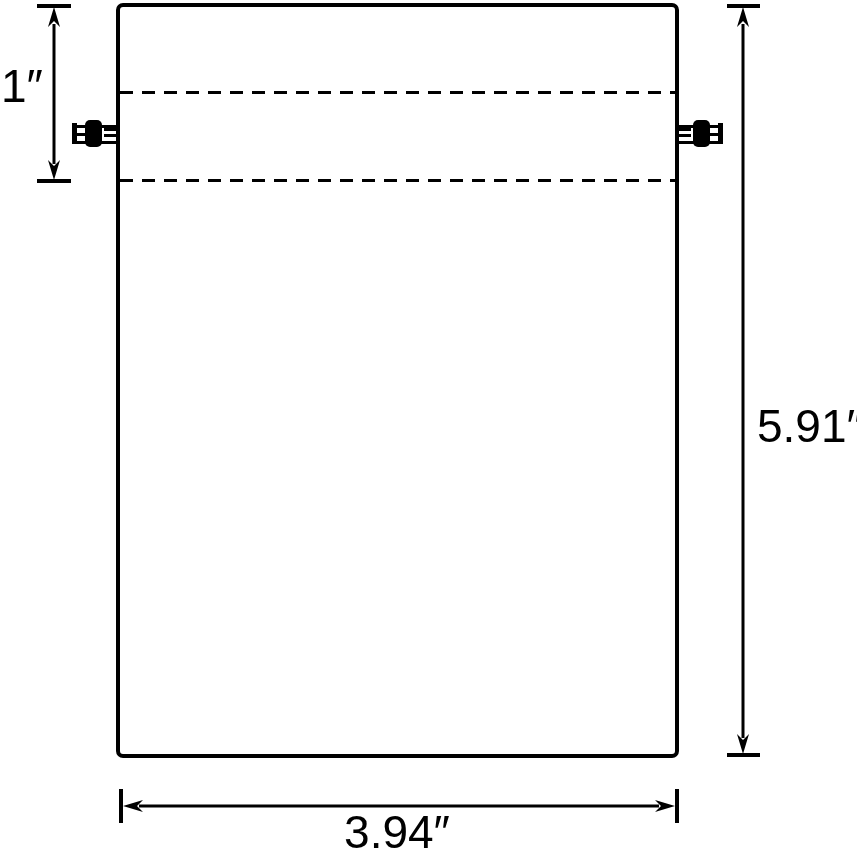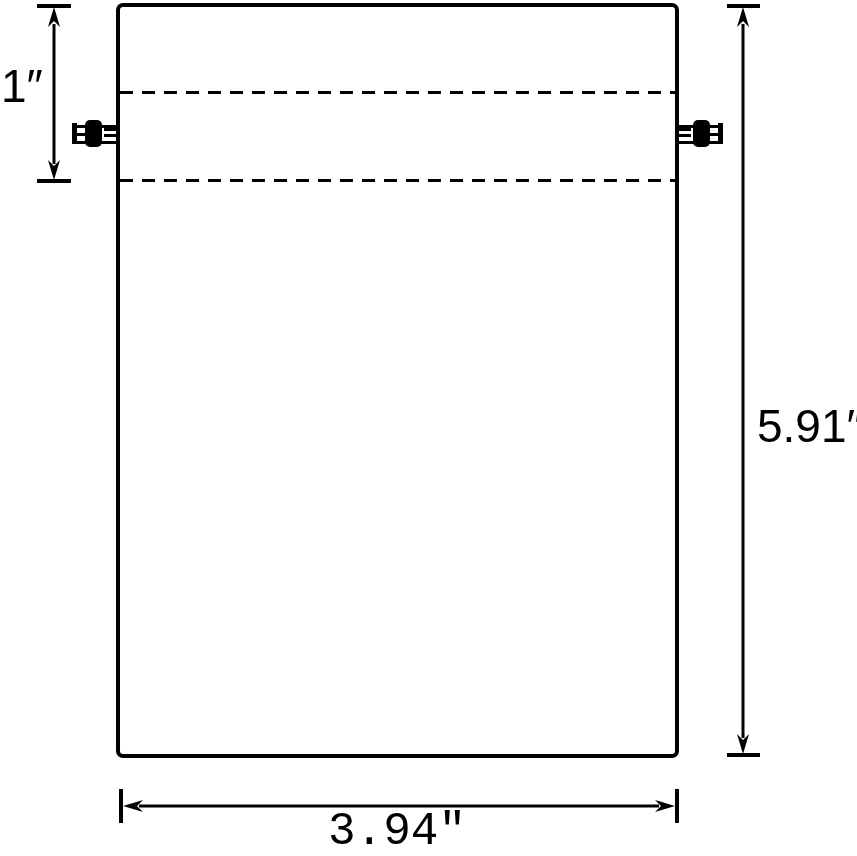--- a/index.html
+++ b/index.html
@@ -69,21 +69,21 @@
   
   .dim-label {
     position: absolute;
     color: #000;
     font-size: 46px;
     line-height: 1.05;
     white-space: nowrap;
   }
   .label-hem    { left: 1px;   top: 62px;  }
   .label-height { left: 757px; top: 402px; }
-  .label-width  { left: 262px; top: 808px; width: 270px; text-align: center; font-family: Liberation Mono, monospace; }
+  .label-width  { left: 262px; top: 808px; width: 270px; text-align: center; }
 </style>
 </head>
 <body>
 
 <div class="canvas">
 
   <div class="bag">
     <div class="dash-line top"></div>
     <div class="dash-line bottom"></div>
   </div>

